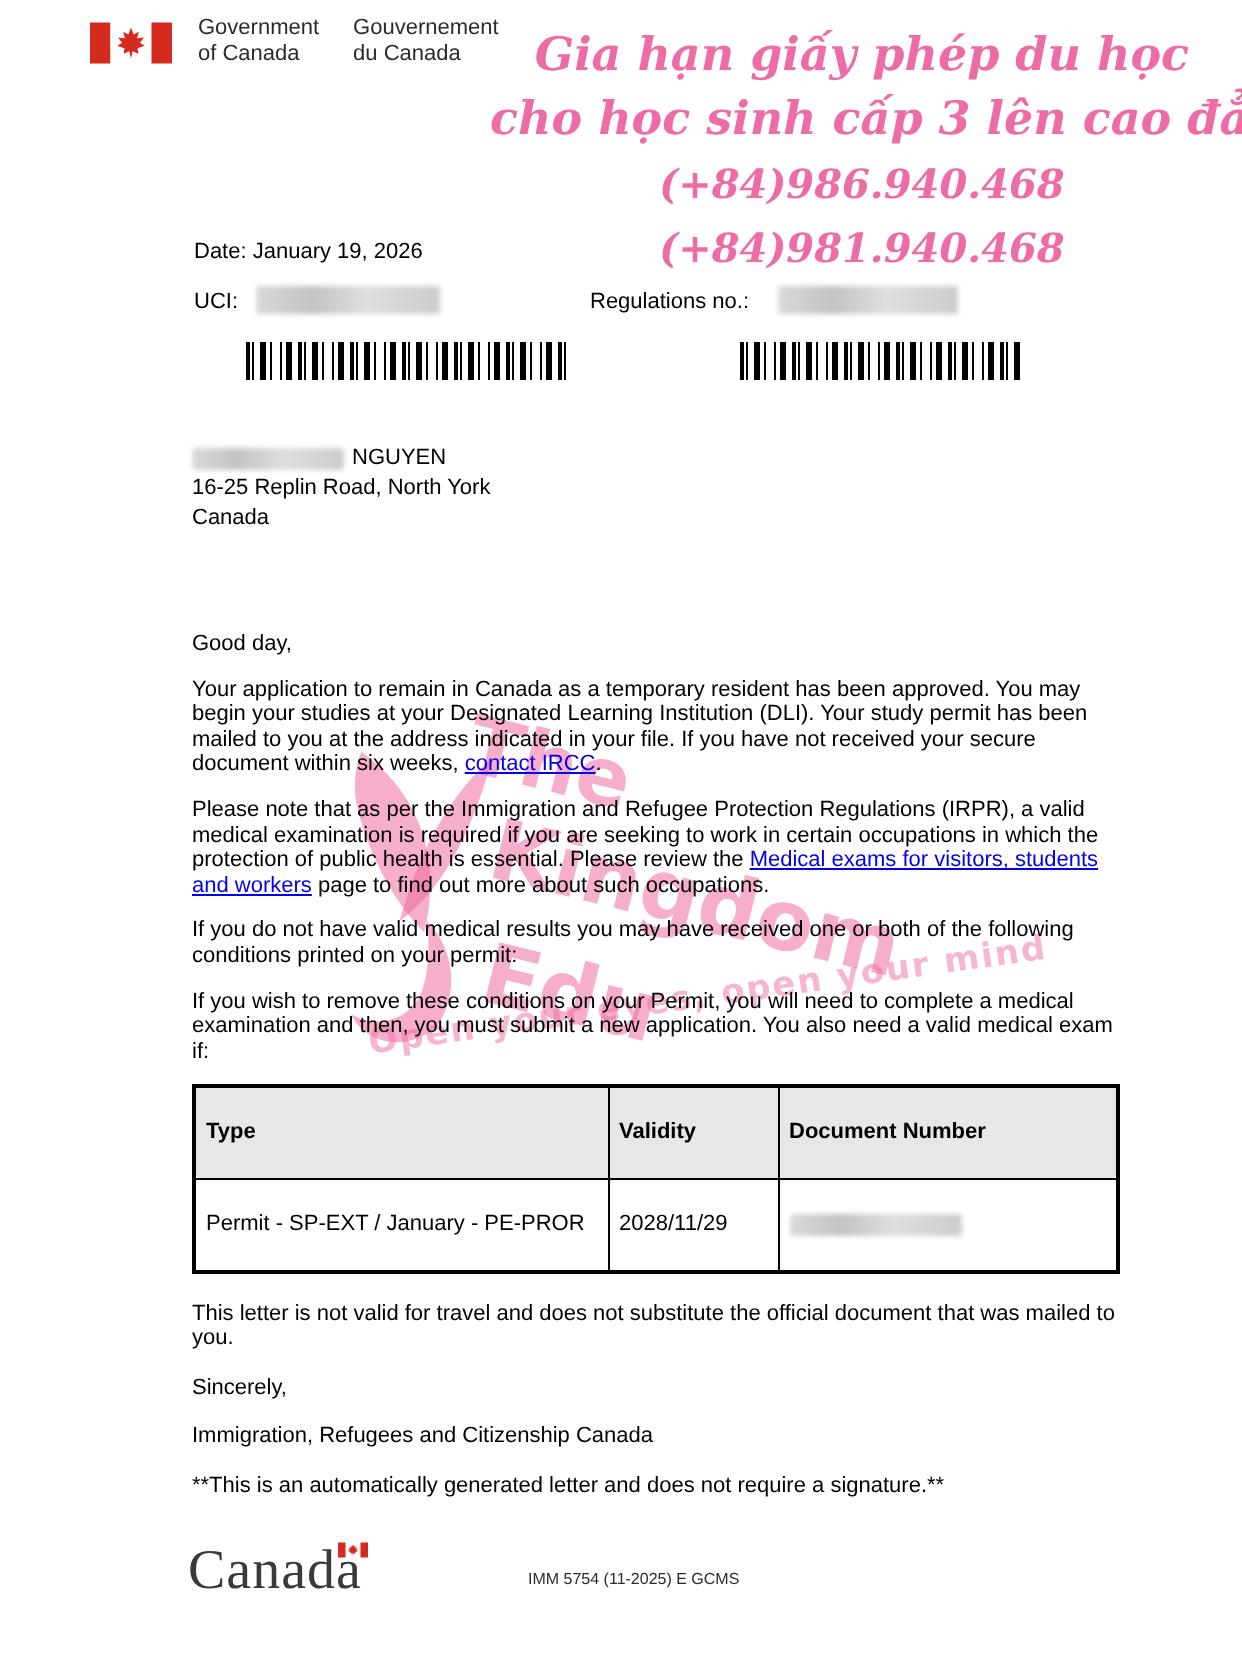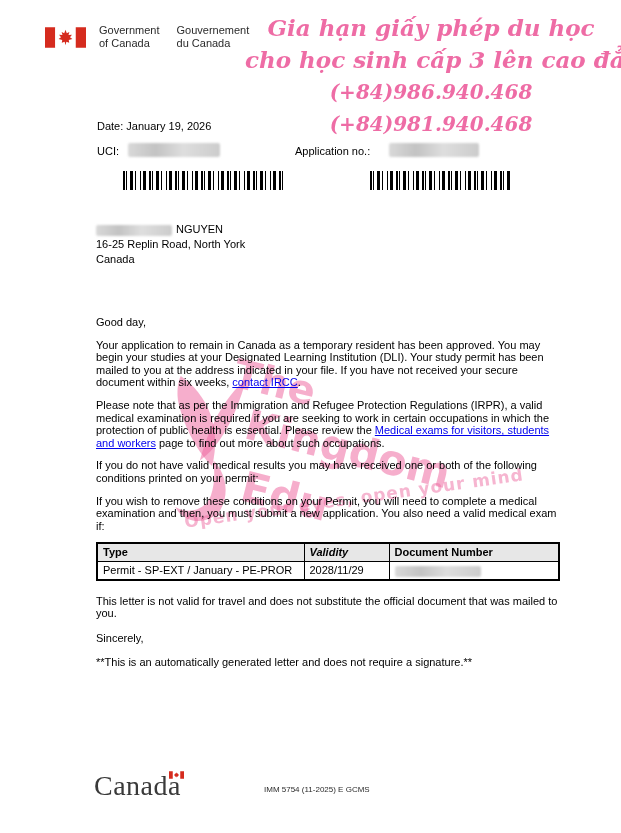--- a/index.html
+++ b/index.html
@@ -3,21 +3,21 @@
 <meta charset="utf-8">
 <style>
   * { margin:0; padding:0; box-sizing:border-box; }
   html,body { background:#888; }
   #page {
     position:relative; width:621px; height:833px; margin:0 auto;
     background:#ffffff; overflow:hidden;
     font-family:"Liberation Sans", sans-serif; font-size:11px; color:#000;
   }
   
-  #gov-header { position:absolute; left:45px; top:24px; display:flex; align-items:center; z-index:2; }
+  #gov-header { position:absolute; left:45px; top:8px; display:flex; align-items:center; z-index:2; }
   #gov-flag { width:41px; height:21px; display:block; }
   .gov-text { margin-left:13px; font-size:11px; line-height:13px; color:#2b2b2b; white-space:pre-line; }
   .gov-text.fr { margin-left:17px; }
   
   #promo {
     position:absolute; left:245px; top:12px; width:372px; z-index:3;
     text-align:center; font-family:"DejaVu Serif", serif; font-style:italic; font-weight:700;
     line-height:32px;
   }
   .promo-line { white-space:nowrap; font-size:23px; }
@@ -51,21 +51,21 @@
   
   #body { left:96px; top:316px; width:467px; line-height:12.6px; }
   #body p { margin:0 0 10px 0; }
   .bullets { margin:0 0 10px 0; }
   .bullet-row { display:flex; }
   .bullet-row::before { content:"•"; width:14px; margin-left:13px; flex:0 0 14px; font-size:10px; }
   .bullet-text { flex:1; }
   a.doclink { color:#0000EE; text-decoration:underline; cursor:pointer; }
   
   table#permit-table { border-collapse:collapse; border:2px solid #000; width:464px; margin:0 0 14px 0; }
-  #permit-table th, #permit-table td { border:1px solid #000; text-align:left; font-size:11px; padding:2px 5px; }
+  #permit-table th, #permit-table td { border:1px solid #000; text-align:left; font-size:11px; padding:16px 5px; }
   #permit-table th { background:#e7e7e7; font-weight:700; }
   #doc-num-redacted { width:86px; height:11px; }
   
   #wordmark { left:94px; top:770px; font-family:"Liberation Serif", serif; font-size:28px; color:#3a3a3a; letter-spacing:0.5px; }
   #wordmark-flag { position:absolute; right:-3px; top:1px; width:15px; height:8px; }
   #form-number { left:264px; top:785px; font-size:8px; color:#2b2b2b; }
 </style>
 </head>
 <body>
 
@@ -101,21 +101,21 @@
     </g>
   </svg>
   <div class="wm" id="wm-the" style="color:rgba(238,108,162,0.55);">The</div>
   <div class="wm" id="wm-kingdom" style="color:rgba(238,108,162,0.55);">Kingdom</div>
   <div class="wm" id="wm-edu" style="color:rgba(238,108,162,0.55);">Edu</div>
   <div class="wm" id="wm-tagline" style="color:rgba(238,108,162,0.5);">Open your eyes, open your mind</div>
 
   <div class="abs" id="date-line">Date: January 19, 2026</div>
   <div class="abs" id="uci-label">UCI:</div>
   <div class="abs redacted" id="uci-value"></div>
-  <div class="abs" id="app-label">Application no.:</div>
+  <div class="abs" id="app-label">Regulations no.:</div>
   <div class="abs redacted" id="app-value"></div>
 
   <div class="abs barcode" id="barcode-left"></div>
   <div class="abs barcode" id="barcode-right"></div>
 
   <div class="abs" id="address">
     <div><span class="redacted" id="name-redacted"></span><span>NGUYEN</span></div>
     <div>16-25 Replin Road, North York</div>
     <div>Canada</div>
   </div>
@@ -130,33 +130,34 @@
     <p>If you do not have valid medical results you may have received one or both of the following conditions printed on your permit:</p>
 
 
     <p>If you wish to remove these conditions on your Permit, you will need to complete a medical examination and then, you must submit a new application. You also need a valid medical exam if:</p>
 
 
     <table id="permit-table">
       <tbody>
           <tr>
         <th style="width:207px;">Type</th>
-        <th style="width:85px;font-style:italic;">Validity</th>
+        <th style="width:85px;">Validity</th>
         <th>Document Number</th>
       </tr>
       <tr>
         <td>Permit - SP-EXT / January - PE-PROR</td>
         <td>2028/11/29</td>
         <td><span class="redacted" id="doc-num-redacted"></span></td>
       </tr>
     </tbody>
       </table>
 
     <p style="margin-bottom:12px;">This letter is not valid for travel and does not substitute the official document that was mailed to you.</p>
     <p style="margin-bottom:12px;">Sincerely,</p>
+    <p style="margin-bottom:12px;">Immigration, Refugees and Citizenship Canada</p>
     <p>**This is an automatically generated letter and does not require a signature.**</p>
   </div>
 
   <div class="abs" id="wordmark">
     <span>Canada</span>
     <svg id="wordmark-flag" viewBox="0 0 100 50">
       <rect x="0" y="0" width="25" height="50" fill="#d52b1e"></rect>
       <rect x="75" y="0" width="25" height="50" fill="#d52b1e"></rect>
       <g transform="translate(50,25) scale(2.1)" fill="#d52b1e">
         <path d="M0,-9 L1.5,-5 L4.5,-6.5 L3.5,-2.8 L7.5,-3.2 L5.2,-0.2 L8,1.6 L3.8,3 L4.3,6.2 L1,4.8 L0,9 L-1,4.8 L-4.3,6.2 L-3.8,3 L-8,1.6 L-5.2,-0.2 L-7.5,-3.2 L-3.5,-2.8 L-4.5,-6.5 L-1.5,-5 Z"></path>

